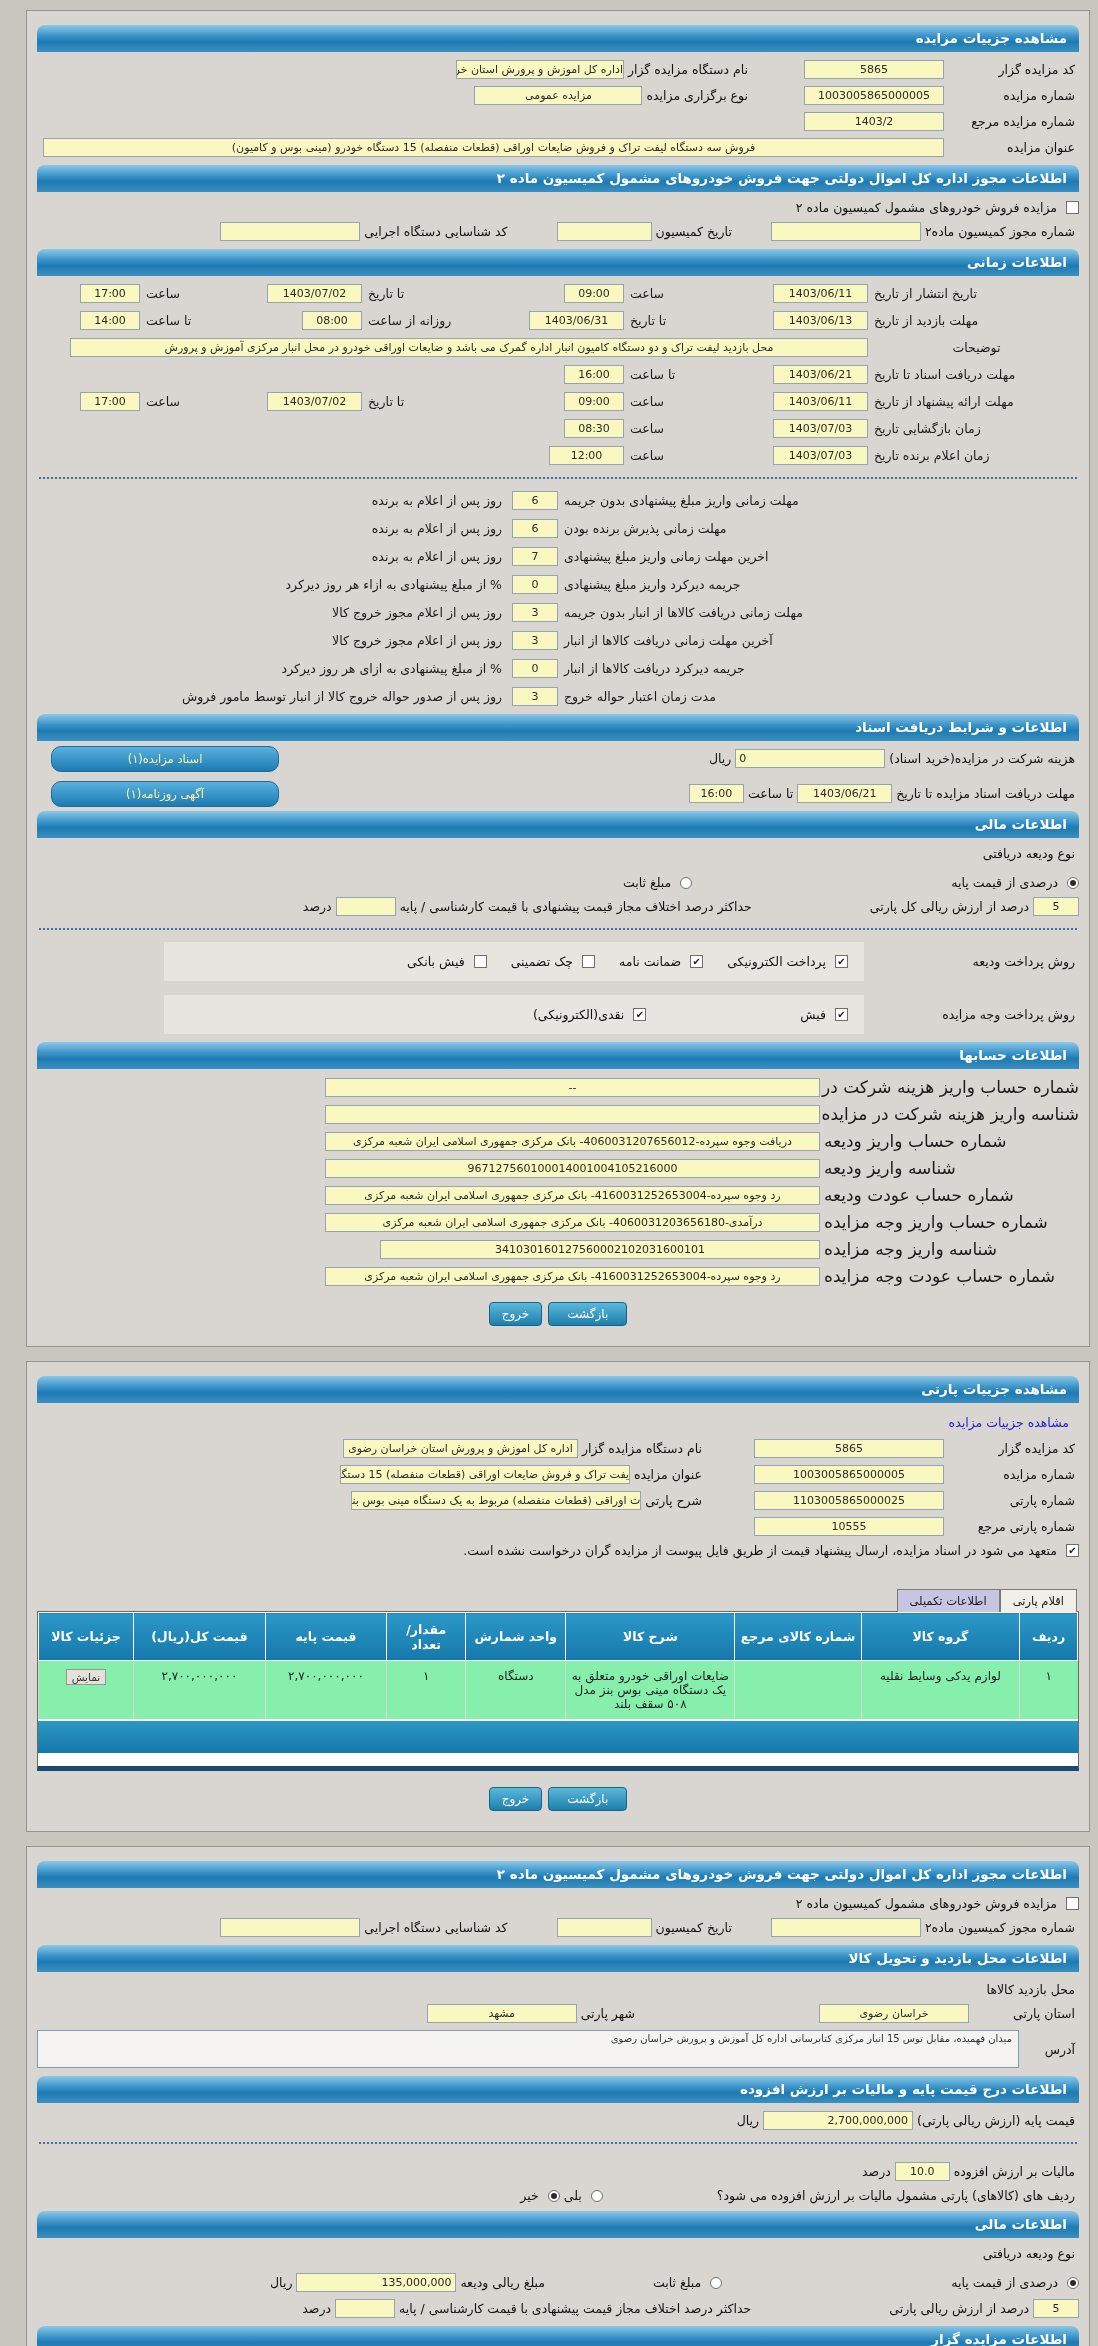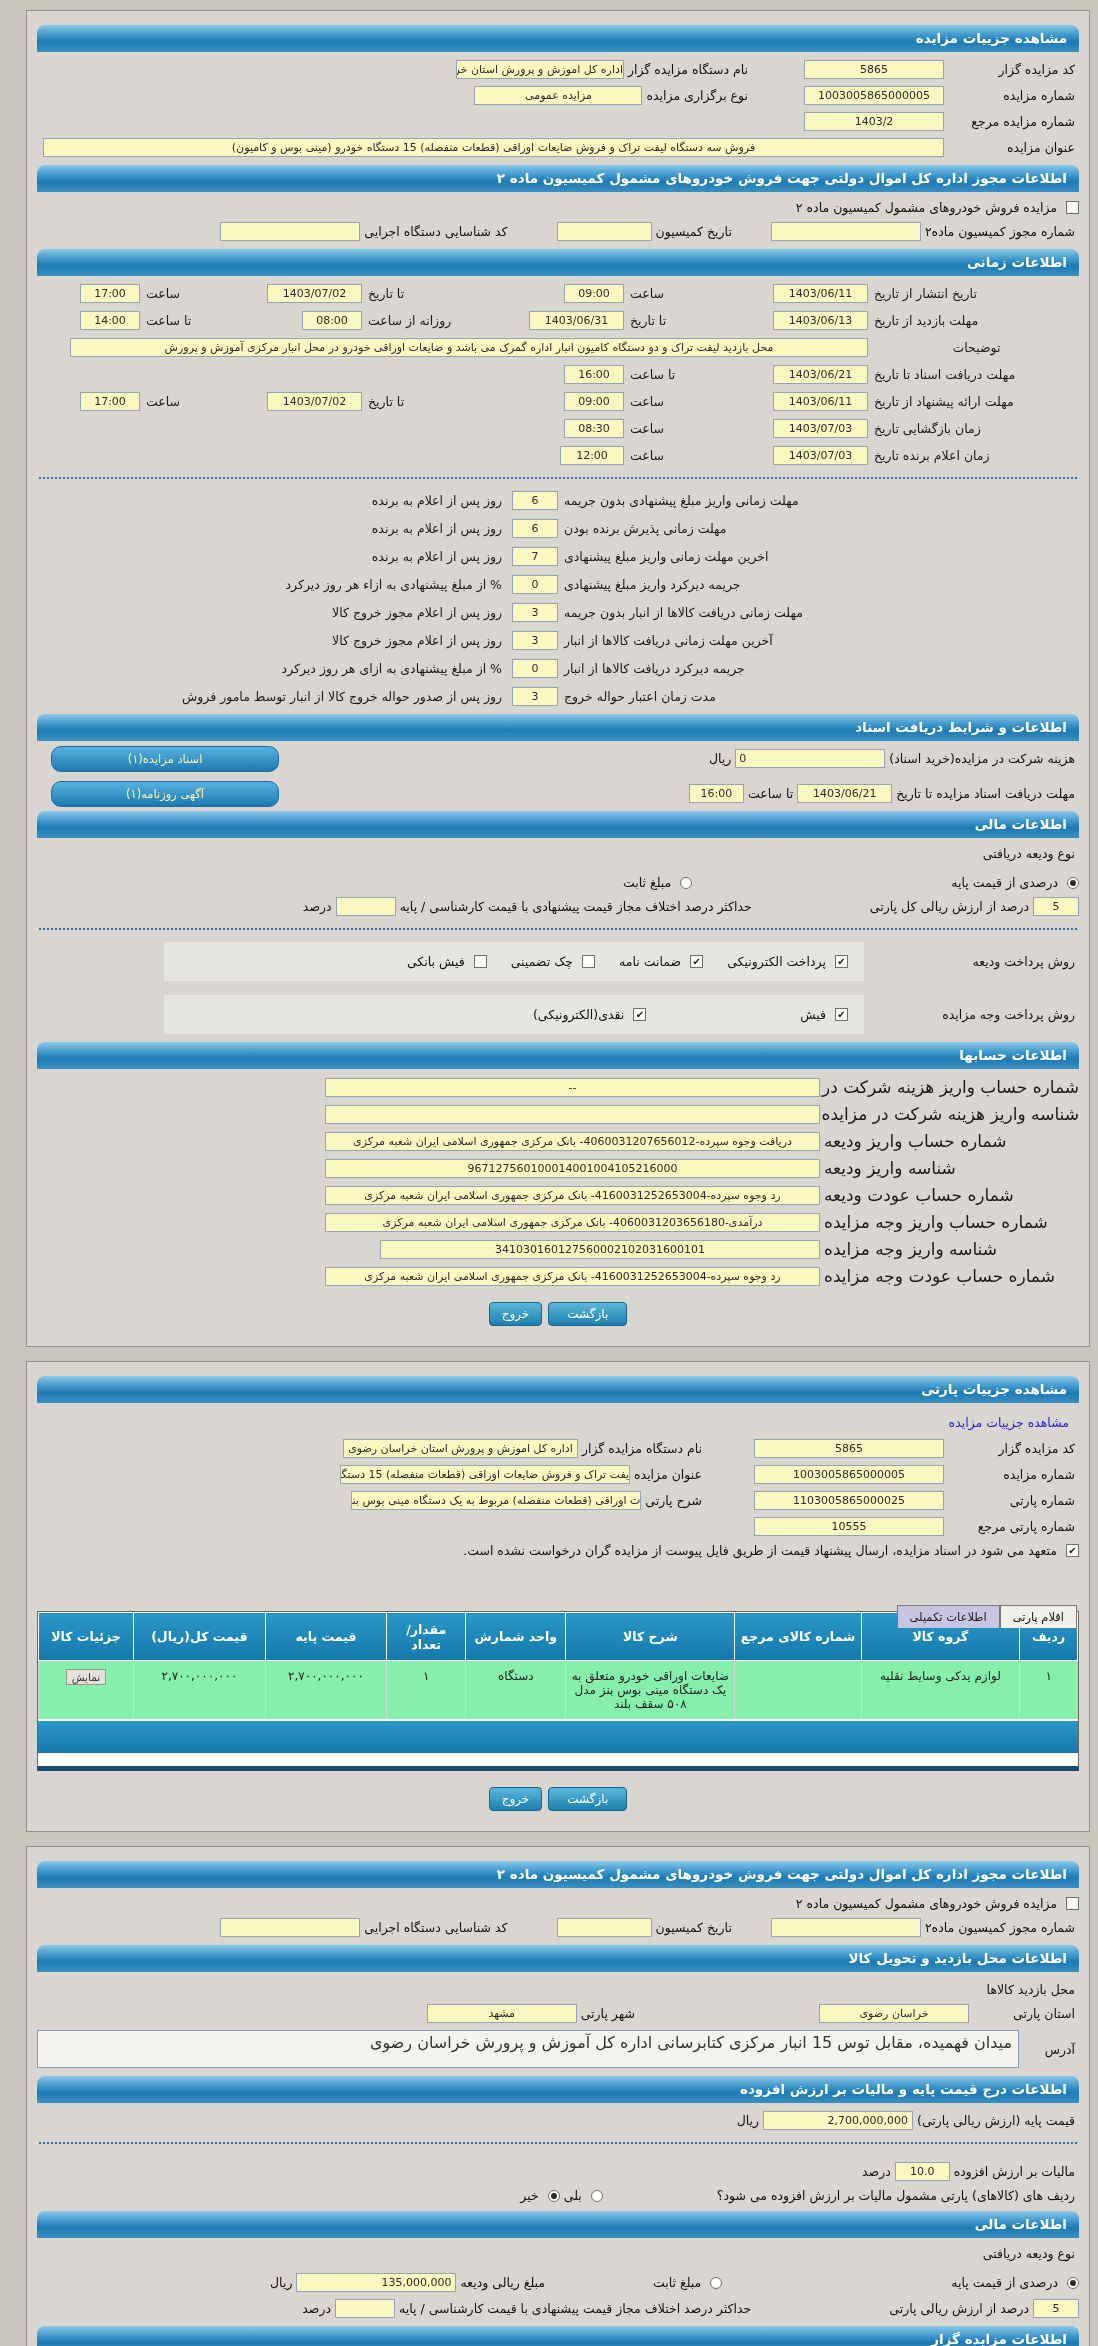--- a/index.html
+++ b/index.html
@@ -31,21 +31,21 @@
   .head-lbl { font-size:12.5px; color:#111; margin:10px 4px 4px; }
   .yf {
     display:inline-block; background:#f9f8c0; border:1px solid #95a3b2;
     height:19px; line-height:17px; font-size:11px; color:#2b2b2b;
     text-align:center; overflow:hidden; white-space:nowrap; vertical-align:middle;
   }
   .yf.tl { text-align:left; padding-left:3px; }
   .yf.tr { text-align:right; padding-right:4px; }
   .wf {
     display:block; background:#f4f3f0; border:1px solid #7f9db9;
-    font-size:16px; color:#333; padding:2px 6px; overflow:hidden;
+    font-size:10px; color:#333; padding:2px 6px; overflow:hidden;
   }
   .dotsep { border-top:2px dotted #3b6ea5; margin:12px 2px; }
   .cb {
     display:inline-flex; width:13px; height:13px; background:#fff;
     border:1px solid #6e6e6e; align-items:center; justify-content:center;
     font-size:10px; color:#222; margin-left:5px; flex:0 0 auto; cursor:pointer;
   }
   .cb.on::before { content:"✔"; }
   .rd {
     display:inline-flex; width:12px; height:12px; background:#fff;
@@ -85,21 +85,21 @@
     font-size:11.5px; padding:5px 0; border-radius:10px; border:1px solid #1a6d9e; cursor:pointer;
   }
   .paybox {
     background:#e7e5e0; width:700px; margin-right:60px; padding:12px 16px;
     display:flex; align-items:center;
   }
   .blink { color:#2323d6; font-size:12.5px; margin:4px 10px 2px; display:inline-block; cursor:pointer; }
   .tabs { display:flex; margin-top:30px; padding-right:2px; }
   .tab {
     padding:4px 12px; border:1px solid #7d7a75; border-bottom:none;
-    font-size:11.5px; cursor:pointer; position:relative; top:17px;
+    font-size:11.5px; cursor:pointer; position:relative; top:1px;
   }
   .tab.active { background:#f1efe9;text-align:right; }
   .tab.alt { background:#c7c5e2; }
   .table-wrap { border:1px solid #6b6862; border-bottom:5px solid #1b4a70; background:#fff; }
   table.items { width:100%; border-collapse:collapse; }
   table.items th {
     background: linear-gradient(180deg,#2c98c8,#1578ab);
     color:#fff; font-size:12.5px; font-weight:bold; text-align:center;
     border:1px solid #fff; padding:6px 3px; height:48px;
   }
@@ -201,21 +201,21 @@
     <span class="tl-c">ساعت</span>
     <span class="tv-c"><span class="yf" style="width:60px">08:30</span></span>
     <span></span>
       <span></span>
       <span></span>
       <span></span>
 
     <span class="tl-c">زمان اعلام برنده    تاریخ</span>
     <span class="tv-c"><span class="yf" style="width:95px">1403/07/03</span></span>
     <span class="tl-c">ساعت</span>
-    <span class="tv-c"><span class="yf" style="width:64px">12:00</span></span>
+    <span class="tv-c"><span class="yf" style="width:75px">12:00</span></span>
     <span></span>
       <span></span>
       <span></span>
       <span></span>
   </div>
 
   <div class="dotsep"></div>
 
   <div class="pgrid">
     <span class="pl">مهلت زمانی واریز مبلغ پیشنهادی بدون جریمه</span>

